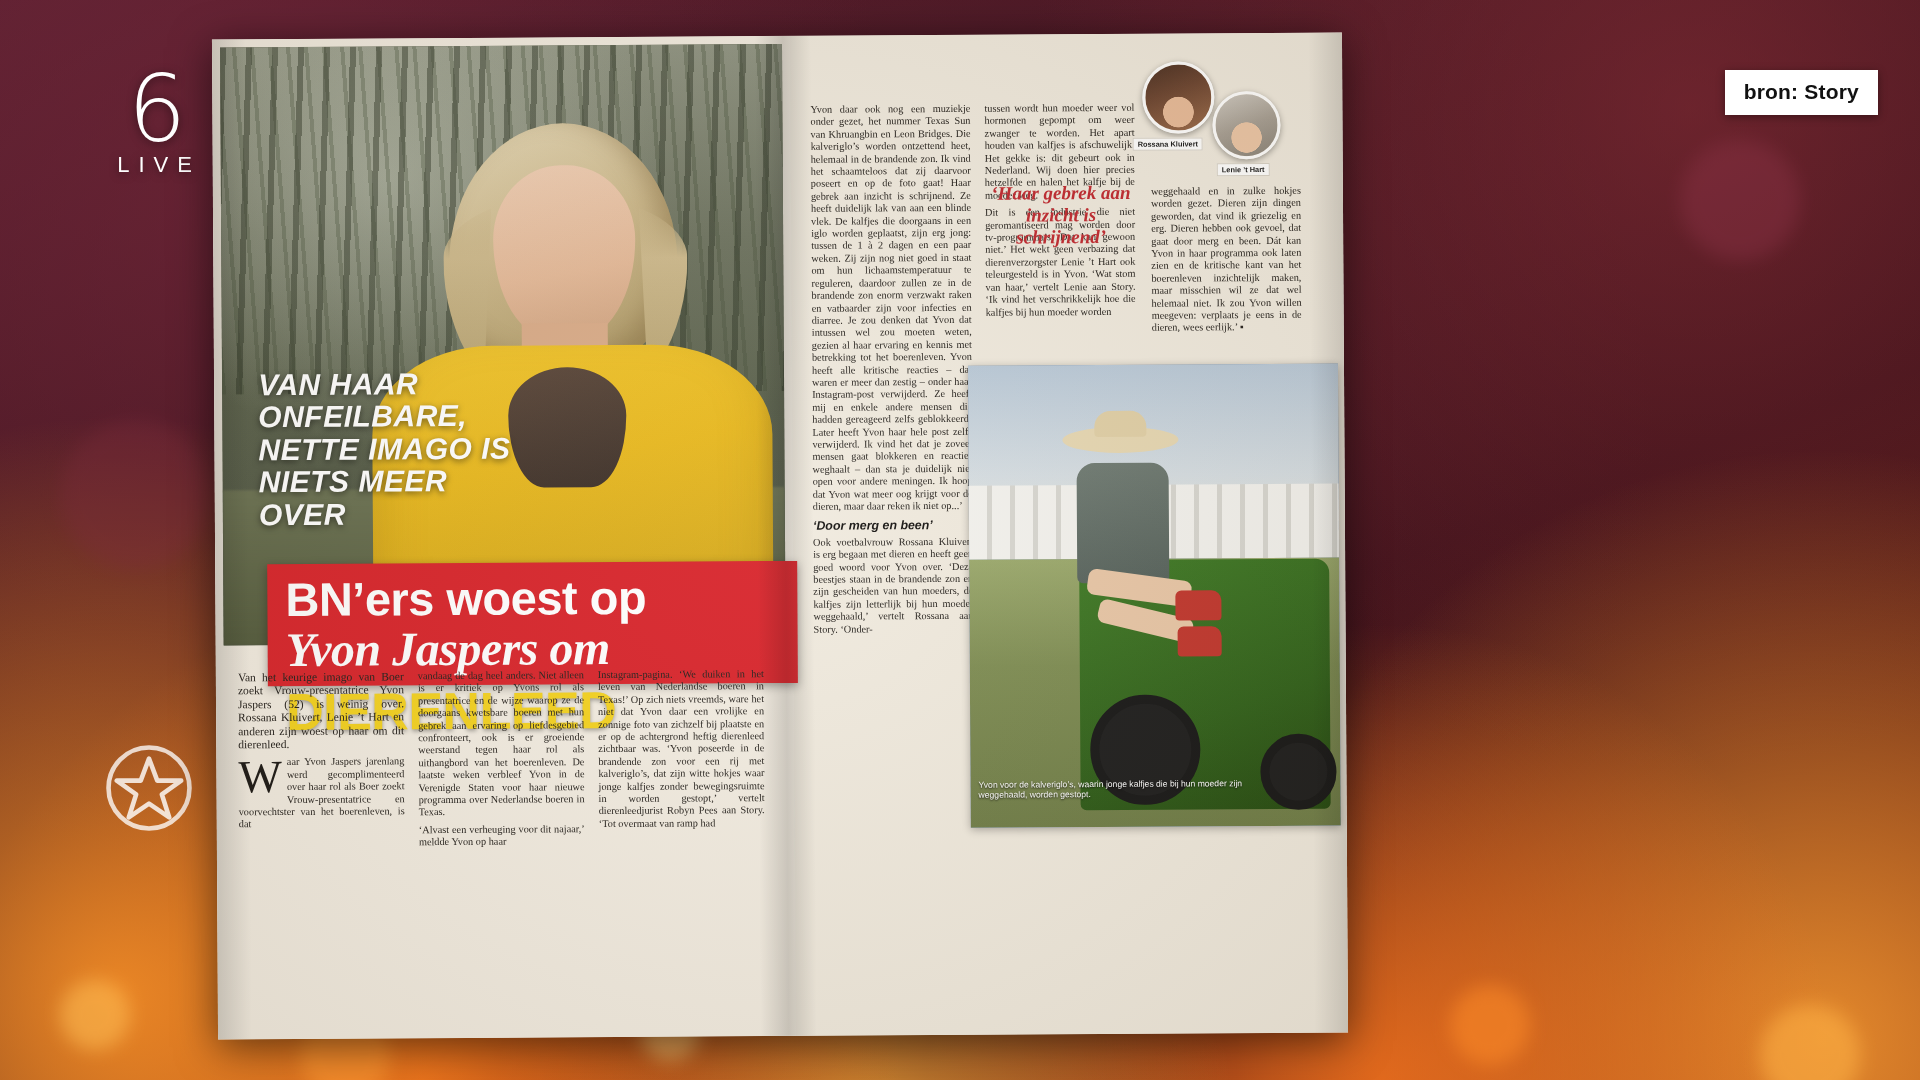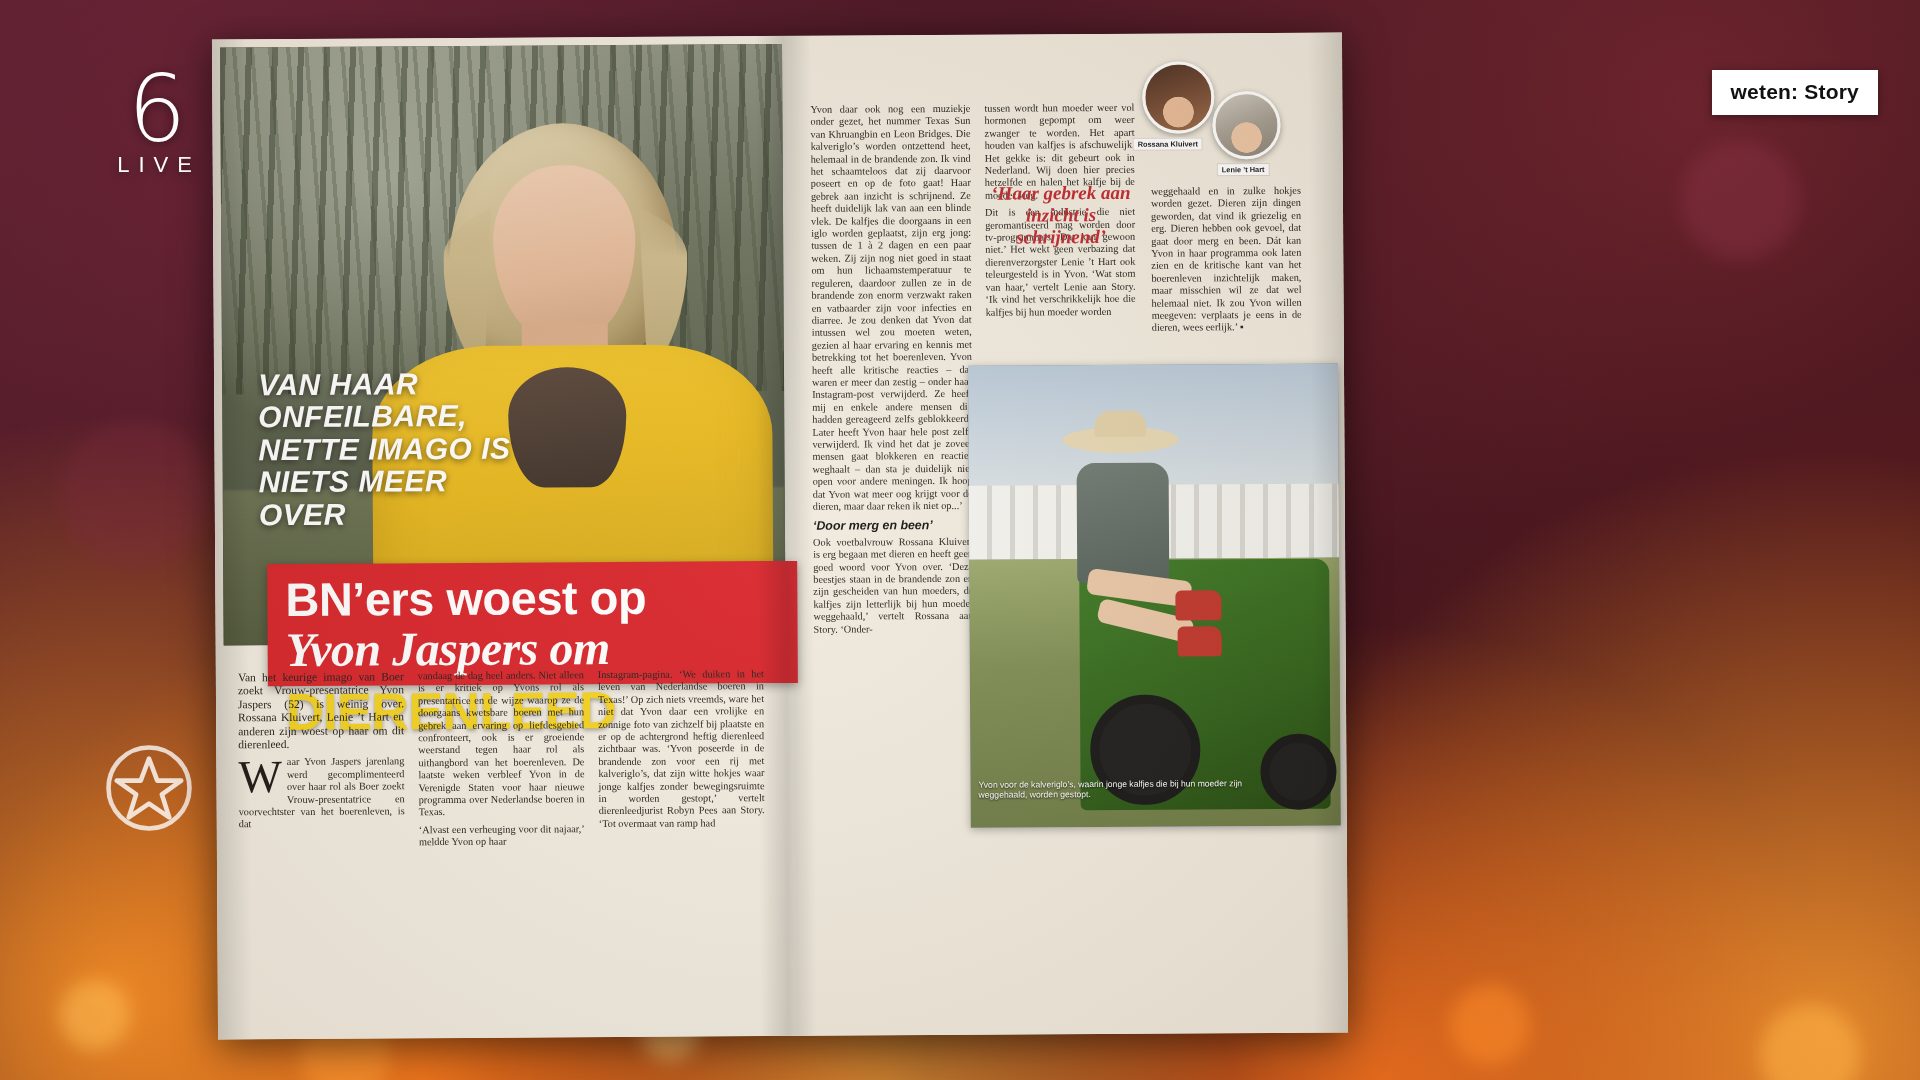--- a/index.html
+++ b/index.html
@@ -356,21 +356,21 @@
     <div class="live">LIVE</div>
   </div>
 
   <div class="star-wm">
     <svg viewBox="0 0 100 100" width="92" height="92">
       <circle cx="50" cy="50" r="44" fill="none" stroke="#ffffff" stroke-width="5" opacity=".9"></circle>
       <path d="M50 18 L59 42 L85 42 L64 57 L72 82 L50 67 L28 82 L36 57 L15 42 L41 42 Z" fill="none" stroke="#ffffff" stroke-width="5" stroke-linejoin="round" opacity=".95"></path>
     </svg>
   </div>
 
-  <div class="source-badge">weten: Story</div>
+  <div class="source-badge">bron: Story</div>
 
   <div class="spread">
     <div class="page page-left"></div>
     <div class="page page-right"></div>
 
     <div class="hero">
       <div class="hero-bg"></div>
       <div class="hero-trees"></div>
       <div class="hero-grass"></div>
       <div class="person-hair"></div>

